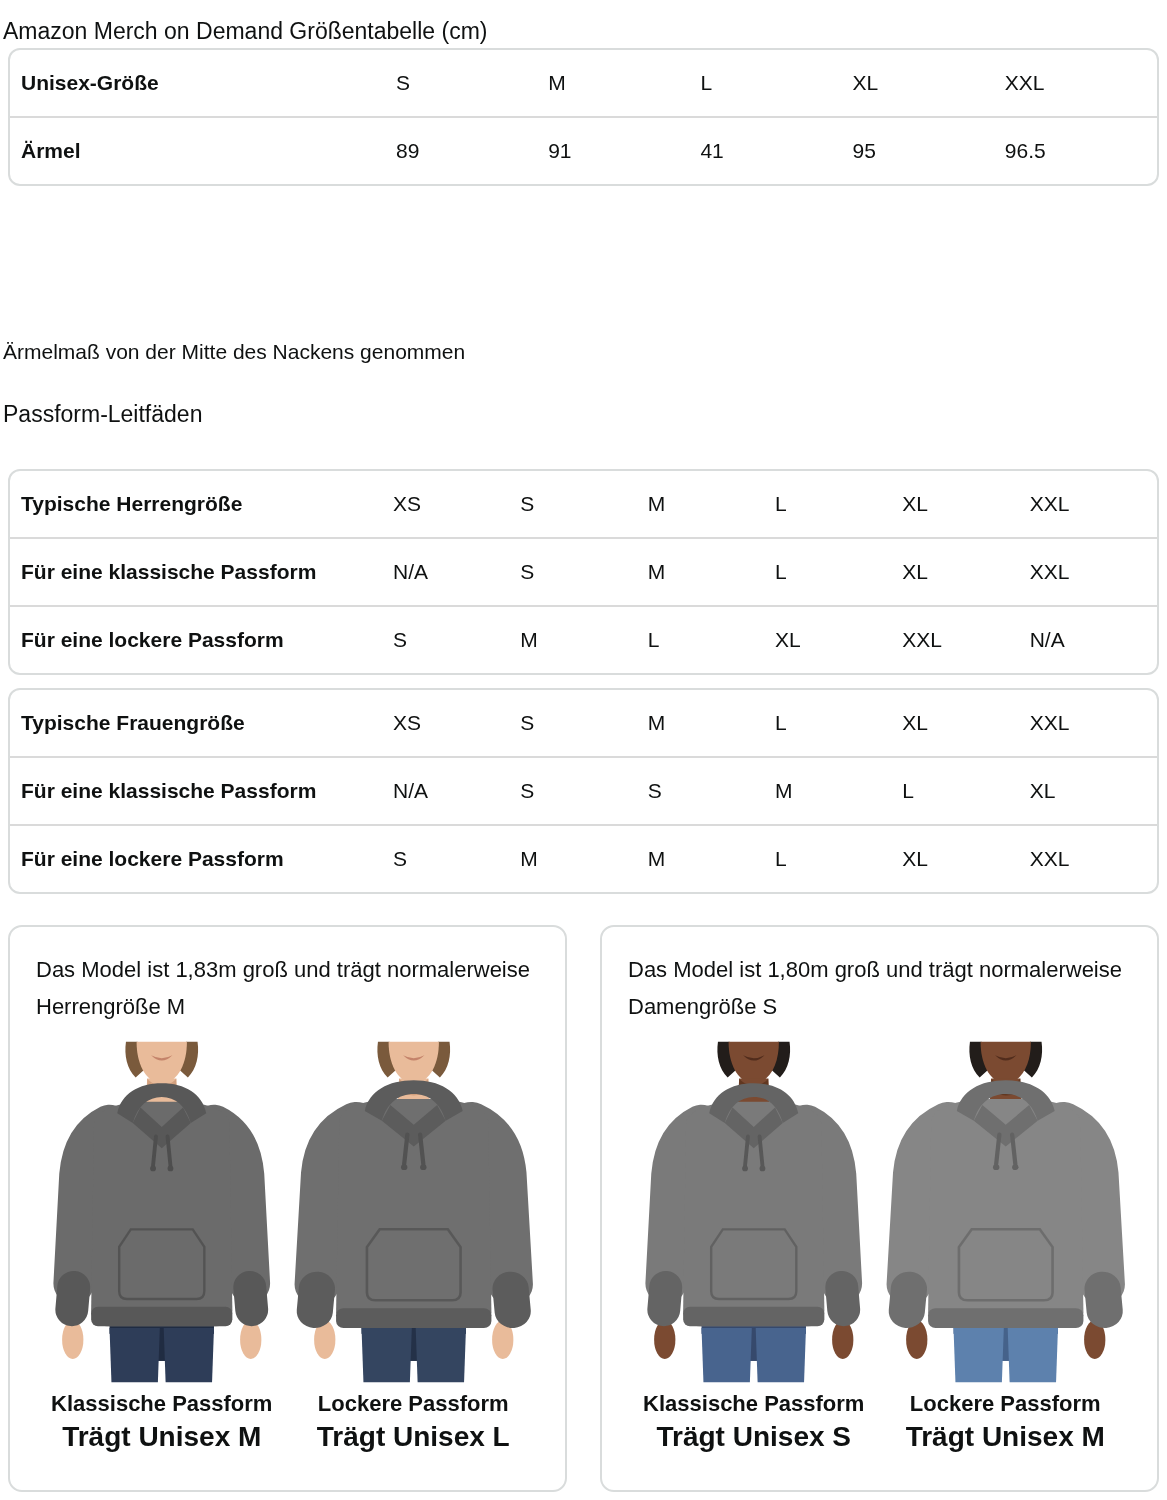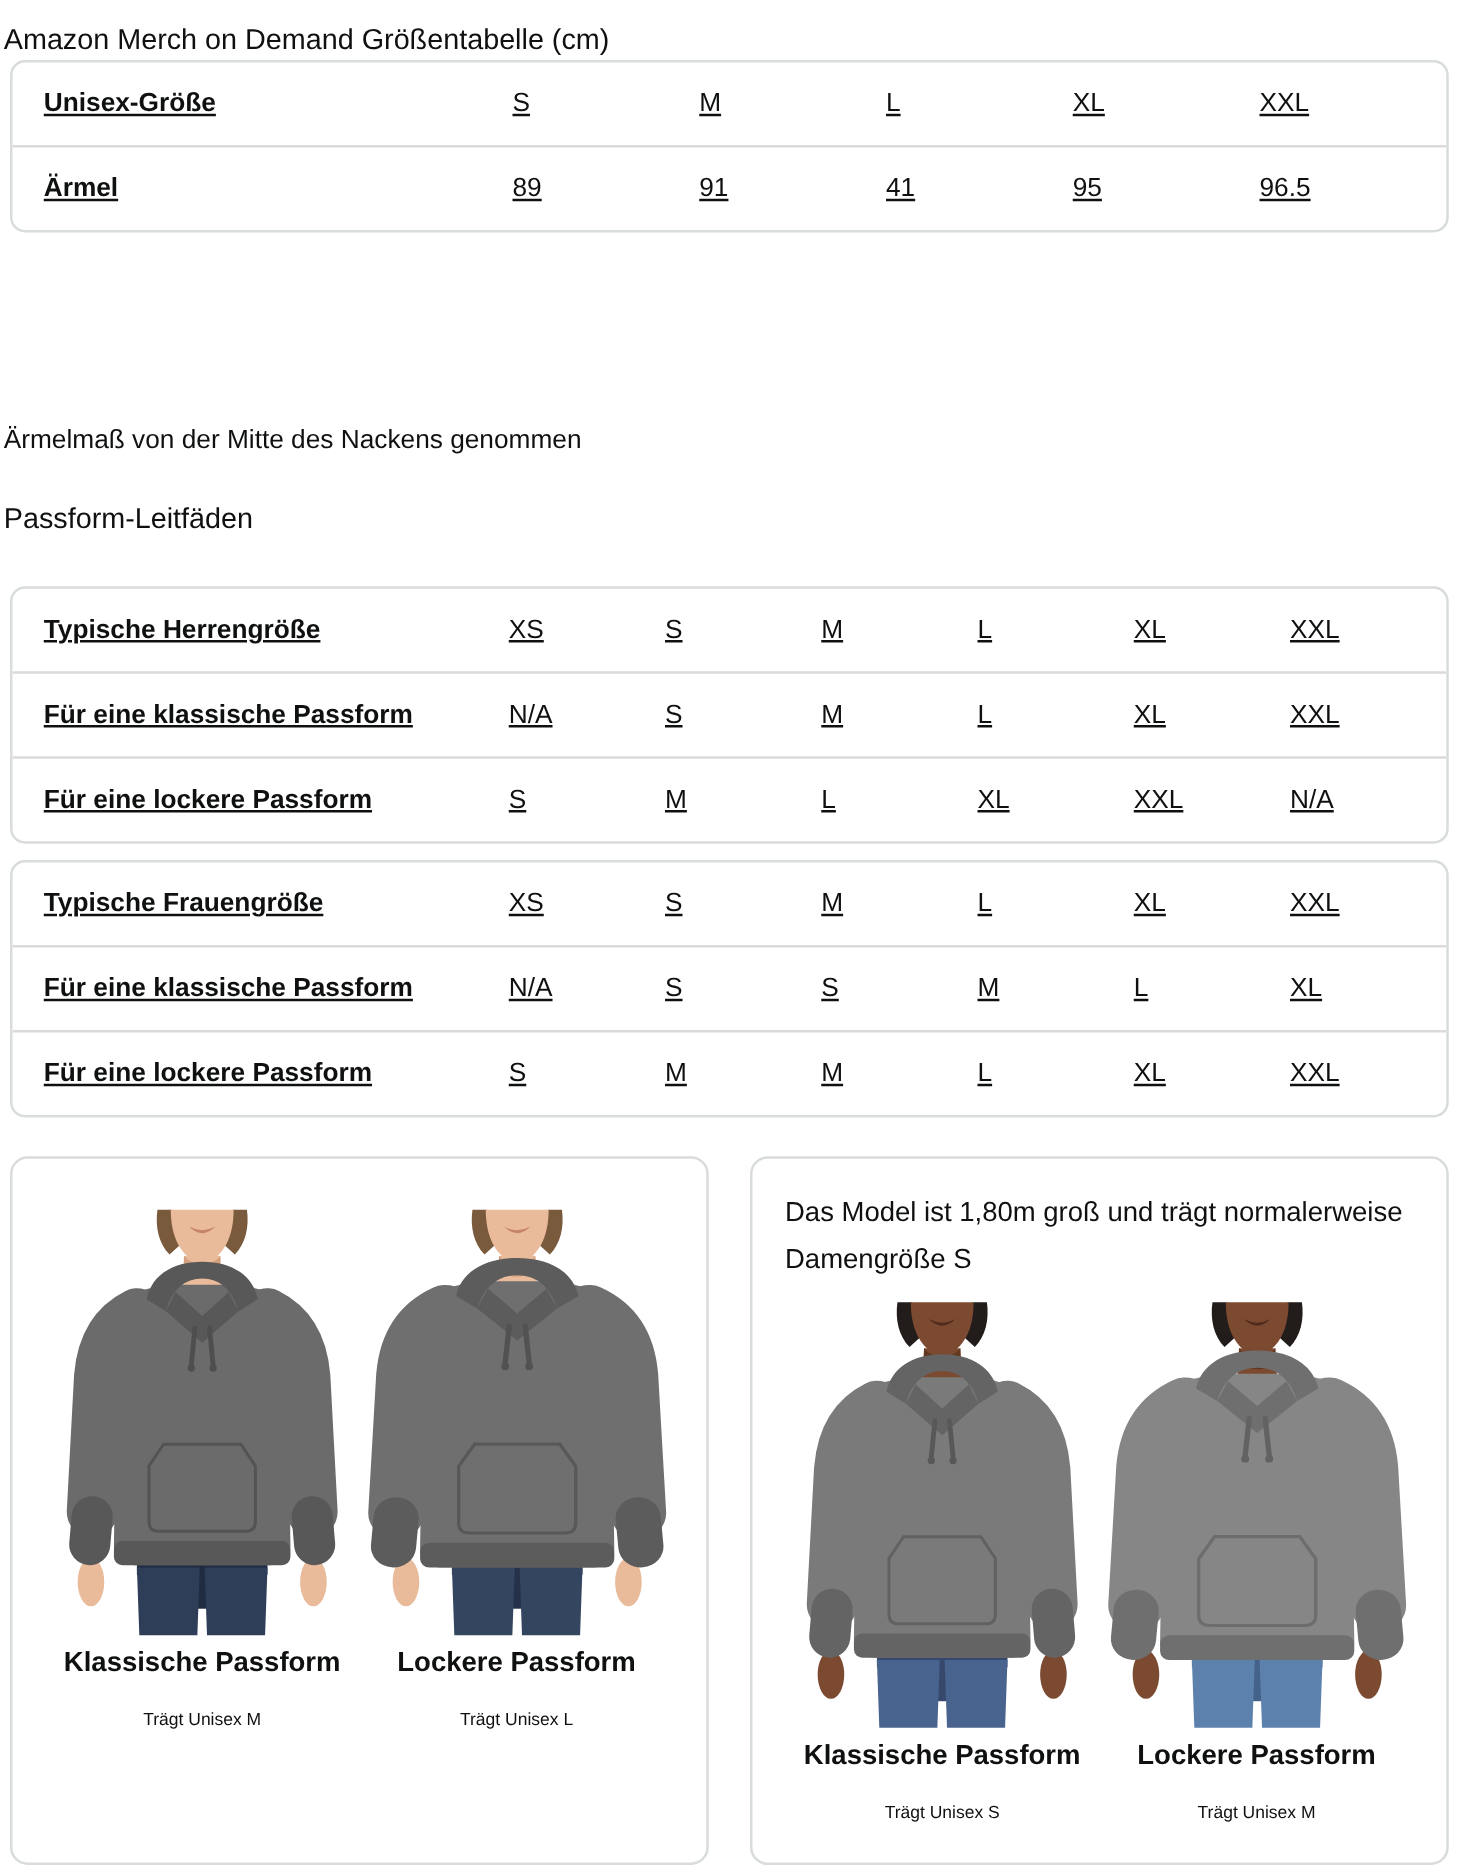--- a/index.html
+++ b/index.html
@@ -8,35 +8,35 @@
 
   .page-title{top:18px;left:3px;font-size:23px;font-weight:400;}
   .footnote{top:340px;left:3px;font-size:21px;font-weight:400;}
   .section-title{top:401px;left:3px;font-size:23px;font-weight:400;}
 
   .panel{left:8px;right:8px;border:2px solid #d9dcdc;border-radius:12px;background:#fff;overflow:hidden;box-sizing:border-box;}
   #size-table{top:48px;}
   #fit-table-men{top:469px;}
   #fit-table-women{top:688px;}
 
-  .trow{display:grid;align-items:center;padding-left:25px;text-decoration:underline;}
+  .trow{display:grid;align-items:center;padding-left:11px;}
   .trow + .trow{border-top:2px solid #dadada;}
   .t5 .trow{grid-template-columns:375px repeat(5,1fr);height:66px;}
   .t6 .trow{grid-template-columns:372px repeat(6,1fr);height:66px;}
   .cell{font-size:21px;font-weight:400;white-space:nowrap;}
   .cell.rlabel{font-weight:700;padding-right:10px;}
 
   #cards{top:925px;left:8px;right:8px;height:567px;display:flex;gap:33px;}
   .card{flex:1;border:2px solid #d9dcdc;border-radius:14px;background:#fff;box-sizing:border-box;padding:24px 26px 10px 26px;overflow:hidden;}
   .card-desc{font-size:22px;line-height:37px;font-weight:400;}
   .figs{display:flex;margin-top:12px;}
   .figure{flex:1;text-align:center;min-width:0;}
   .model-svg{width:100%;max-width:258px;height:350px;display:block;margin:0 auto;}
   .cap-fit{font-size:22px;font-weight:700;margin-top:4px;}
-  .cap-size{font-size:14px;font-weight:400;margin-top:24px;}
+  .cap-size{font-size:28px;font-weight:700;margin-top:4px;}
 
   .hidden-defs{position:absolute;width:0;height:0;overflow:hidden;}
 </style>
 </head>
 <body>
 
 <svg class="hidden-defs" aria-hidden="true">
   <defs>
     <g id="sym-person">
       <path d="M93,0 C91,14 94,28 103,37 L113,28 C106,19 105,9 105,0 Z" fill="var(--hair)"></path>
@@ -150,20 +150,21 @@
     <div class="cell">M</div>
     <div class="cell">L</div>
     <div class="cell">XL</div>
     <div class="cell">XXL</div>
   </div>
 </div>
 
 <div class="abs" id="cards">
 
   <div class="card">
+    <div class="card-desc">Das Model ist 1,83m groß und trägt normalerweise Herrengröße M</div>
     <div class="figs">
       <div class="figure">
         <svg class="model-svg" viewBox="0 0 260 352" style="--skin:#e9bb9a;--skin-shade:#d2a07e;--hair:#7a5a3c;--mouth:#c4836a;--hoodie:#6b6b6b;--hoodie-dark:#585858;--outline:rgba(0,0,0,0.22);--string:#4e4e4e;--jeans:#2e3d58;--jeans-dark:#202c42">
           <use href="#sym-person"></use>
           <use href="#sym-hoodie"></use>
         </svg>
         <div class="cap-fit">Klassische Passform</div>
         <div class="cap-size">Trägt Unisex M</div>
       </div>
       <div class="figure">

